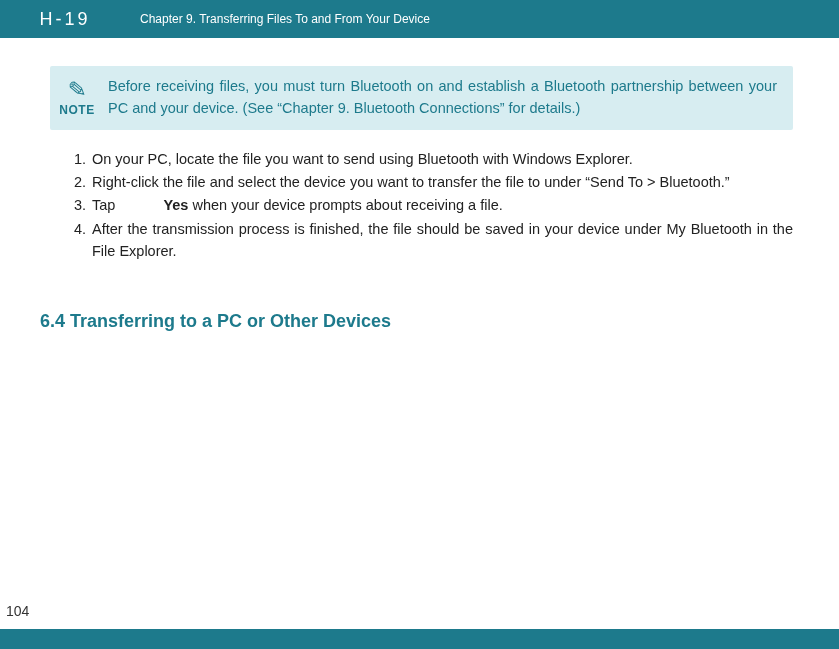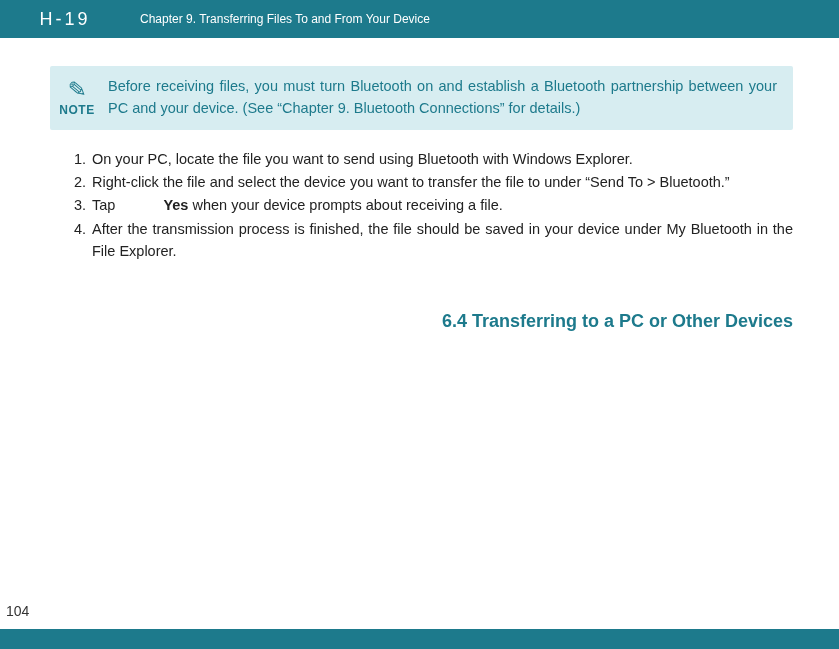--- a/index.html
+++ b/index.html
@@ -101,21 +101,20 @@
   .step-body {
     flex: 1;
     text-align: justify;
   }
   .section-heading-64 {
     color: #1d7a8c;
     font-size: 18px;
     font-weight: bold;
     margin-top: 48px;
     margin-bottom: 10px;
-    text-align: right;
   }
   .para-64 {
     margin-left: 28px;
     font-size: 14.5px;
     color: #222222;
   }
   .page-number {
     position: absolute;
     left: 6px;
     bottom: 30px;

